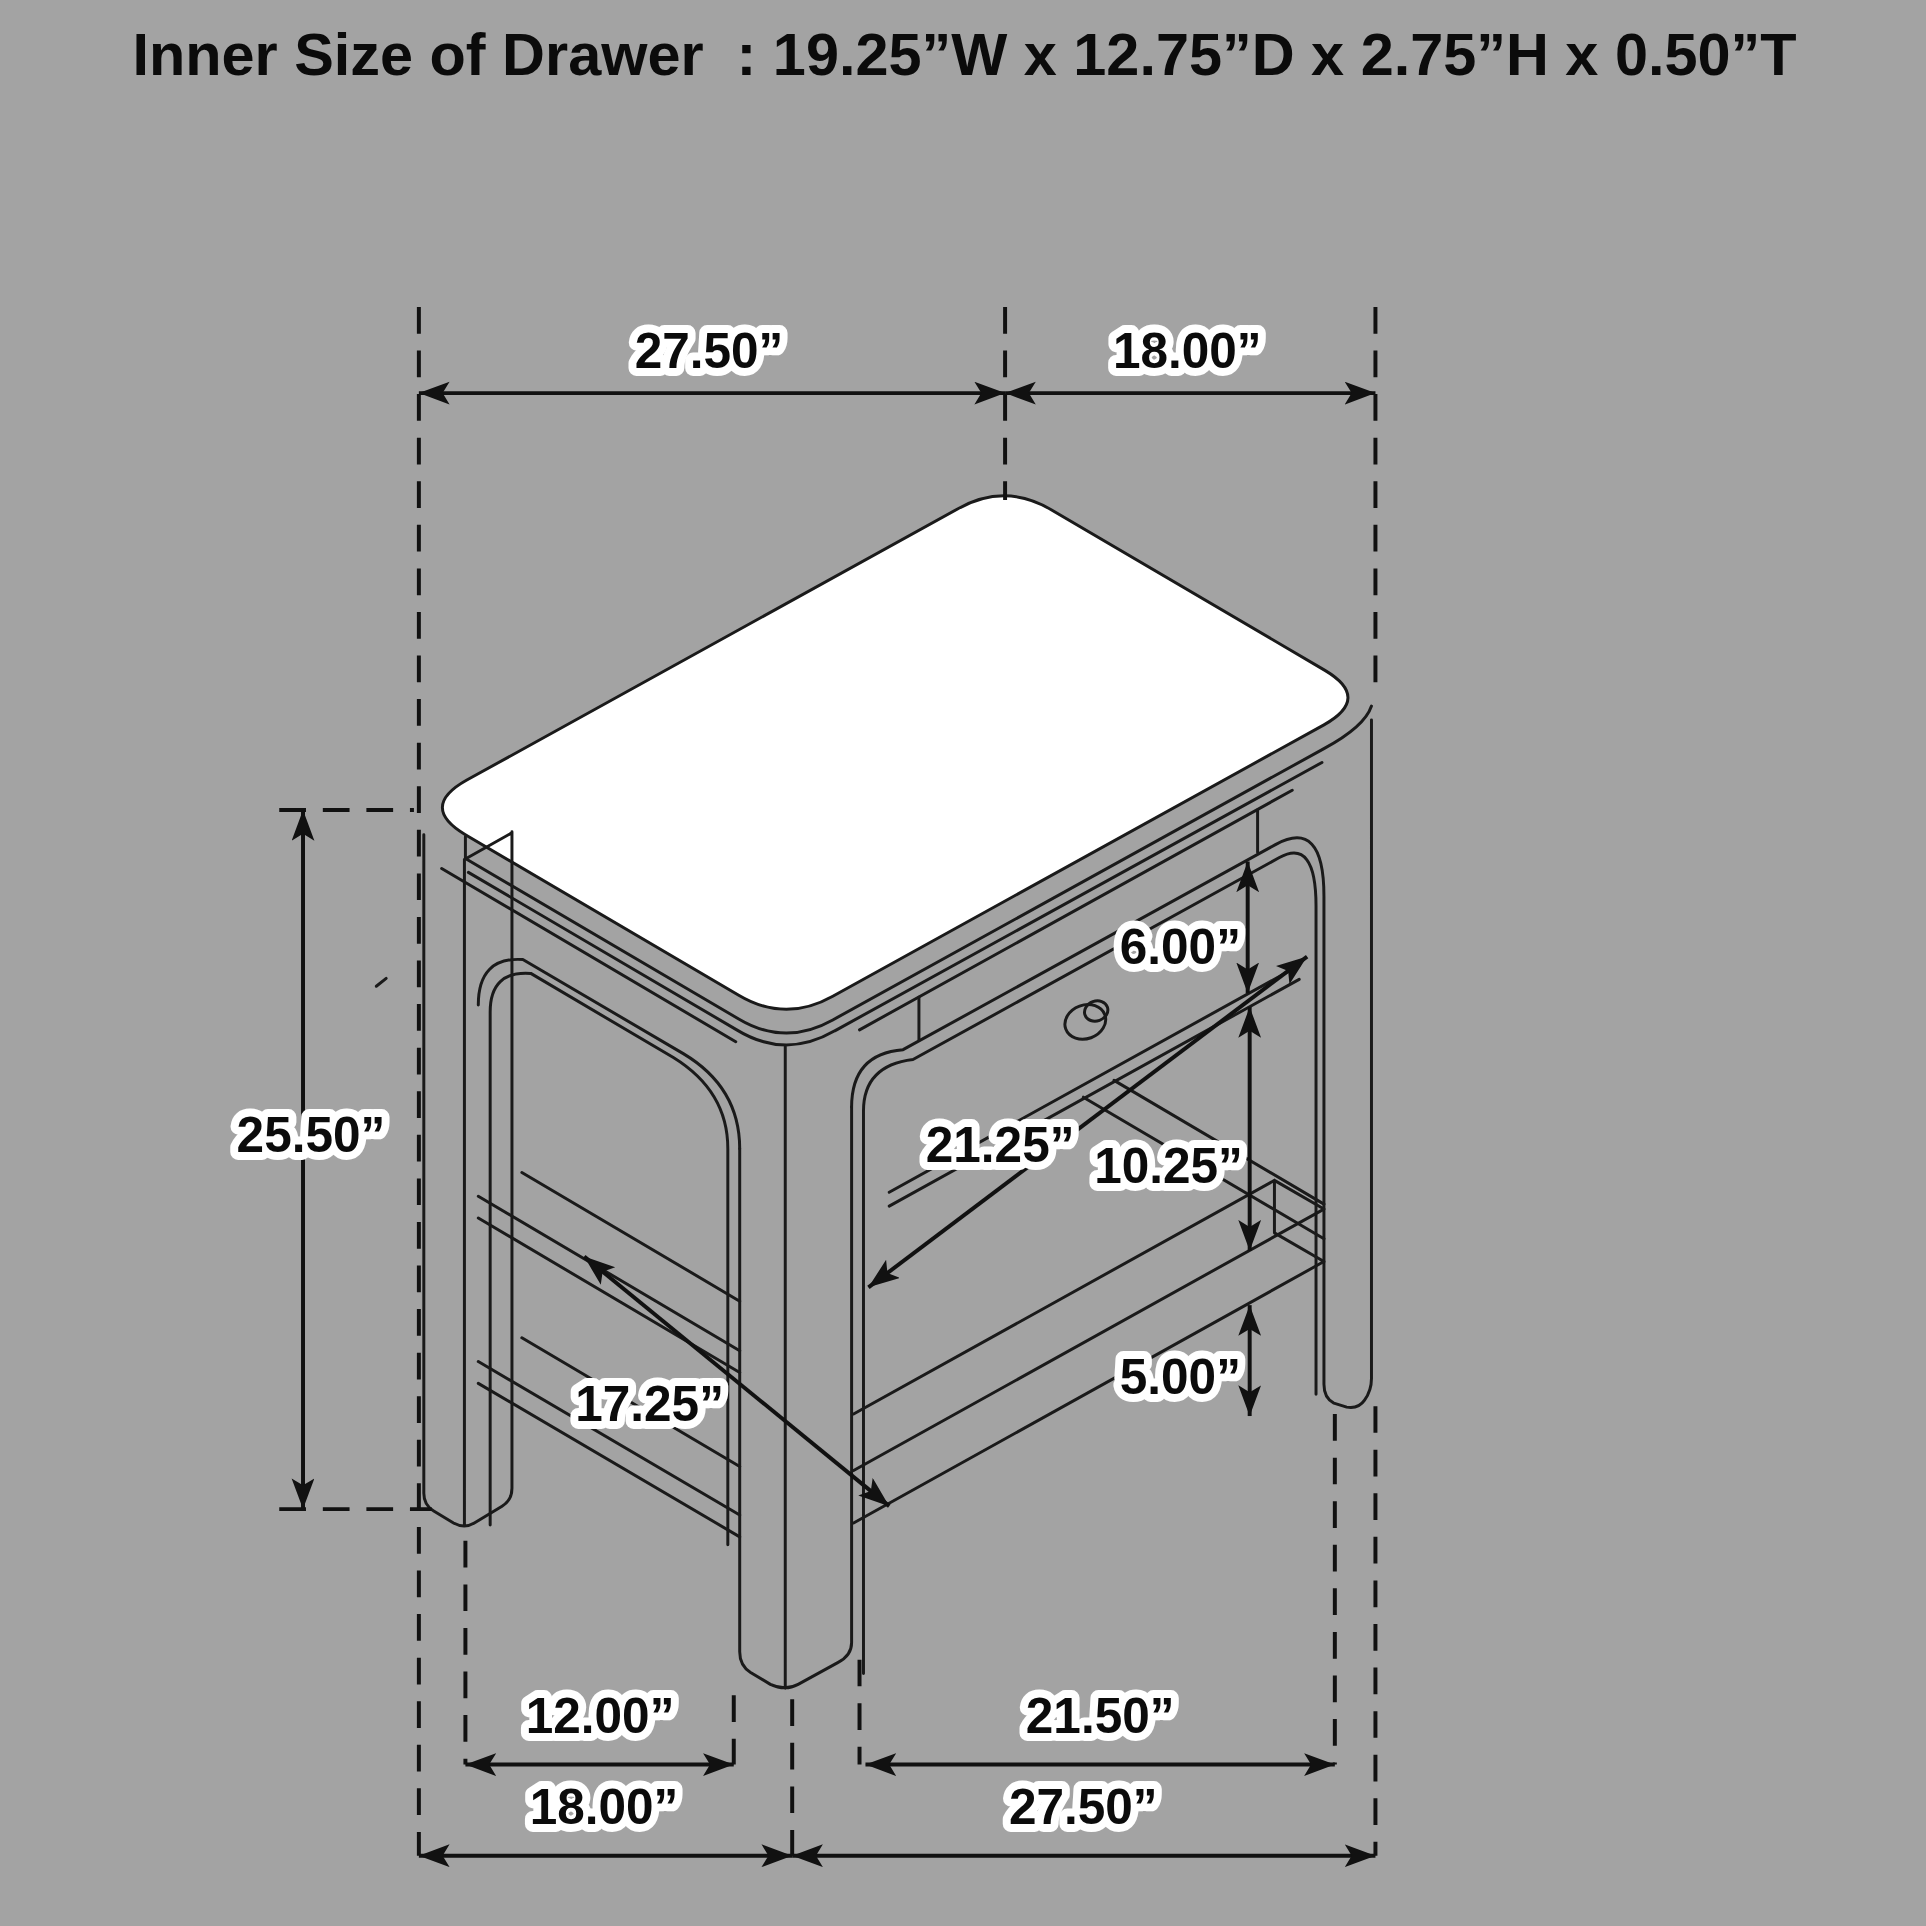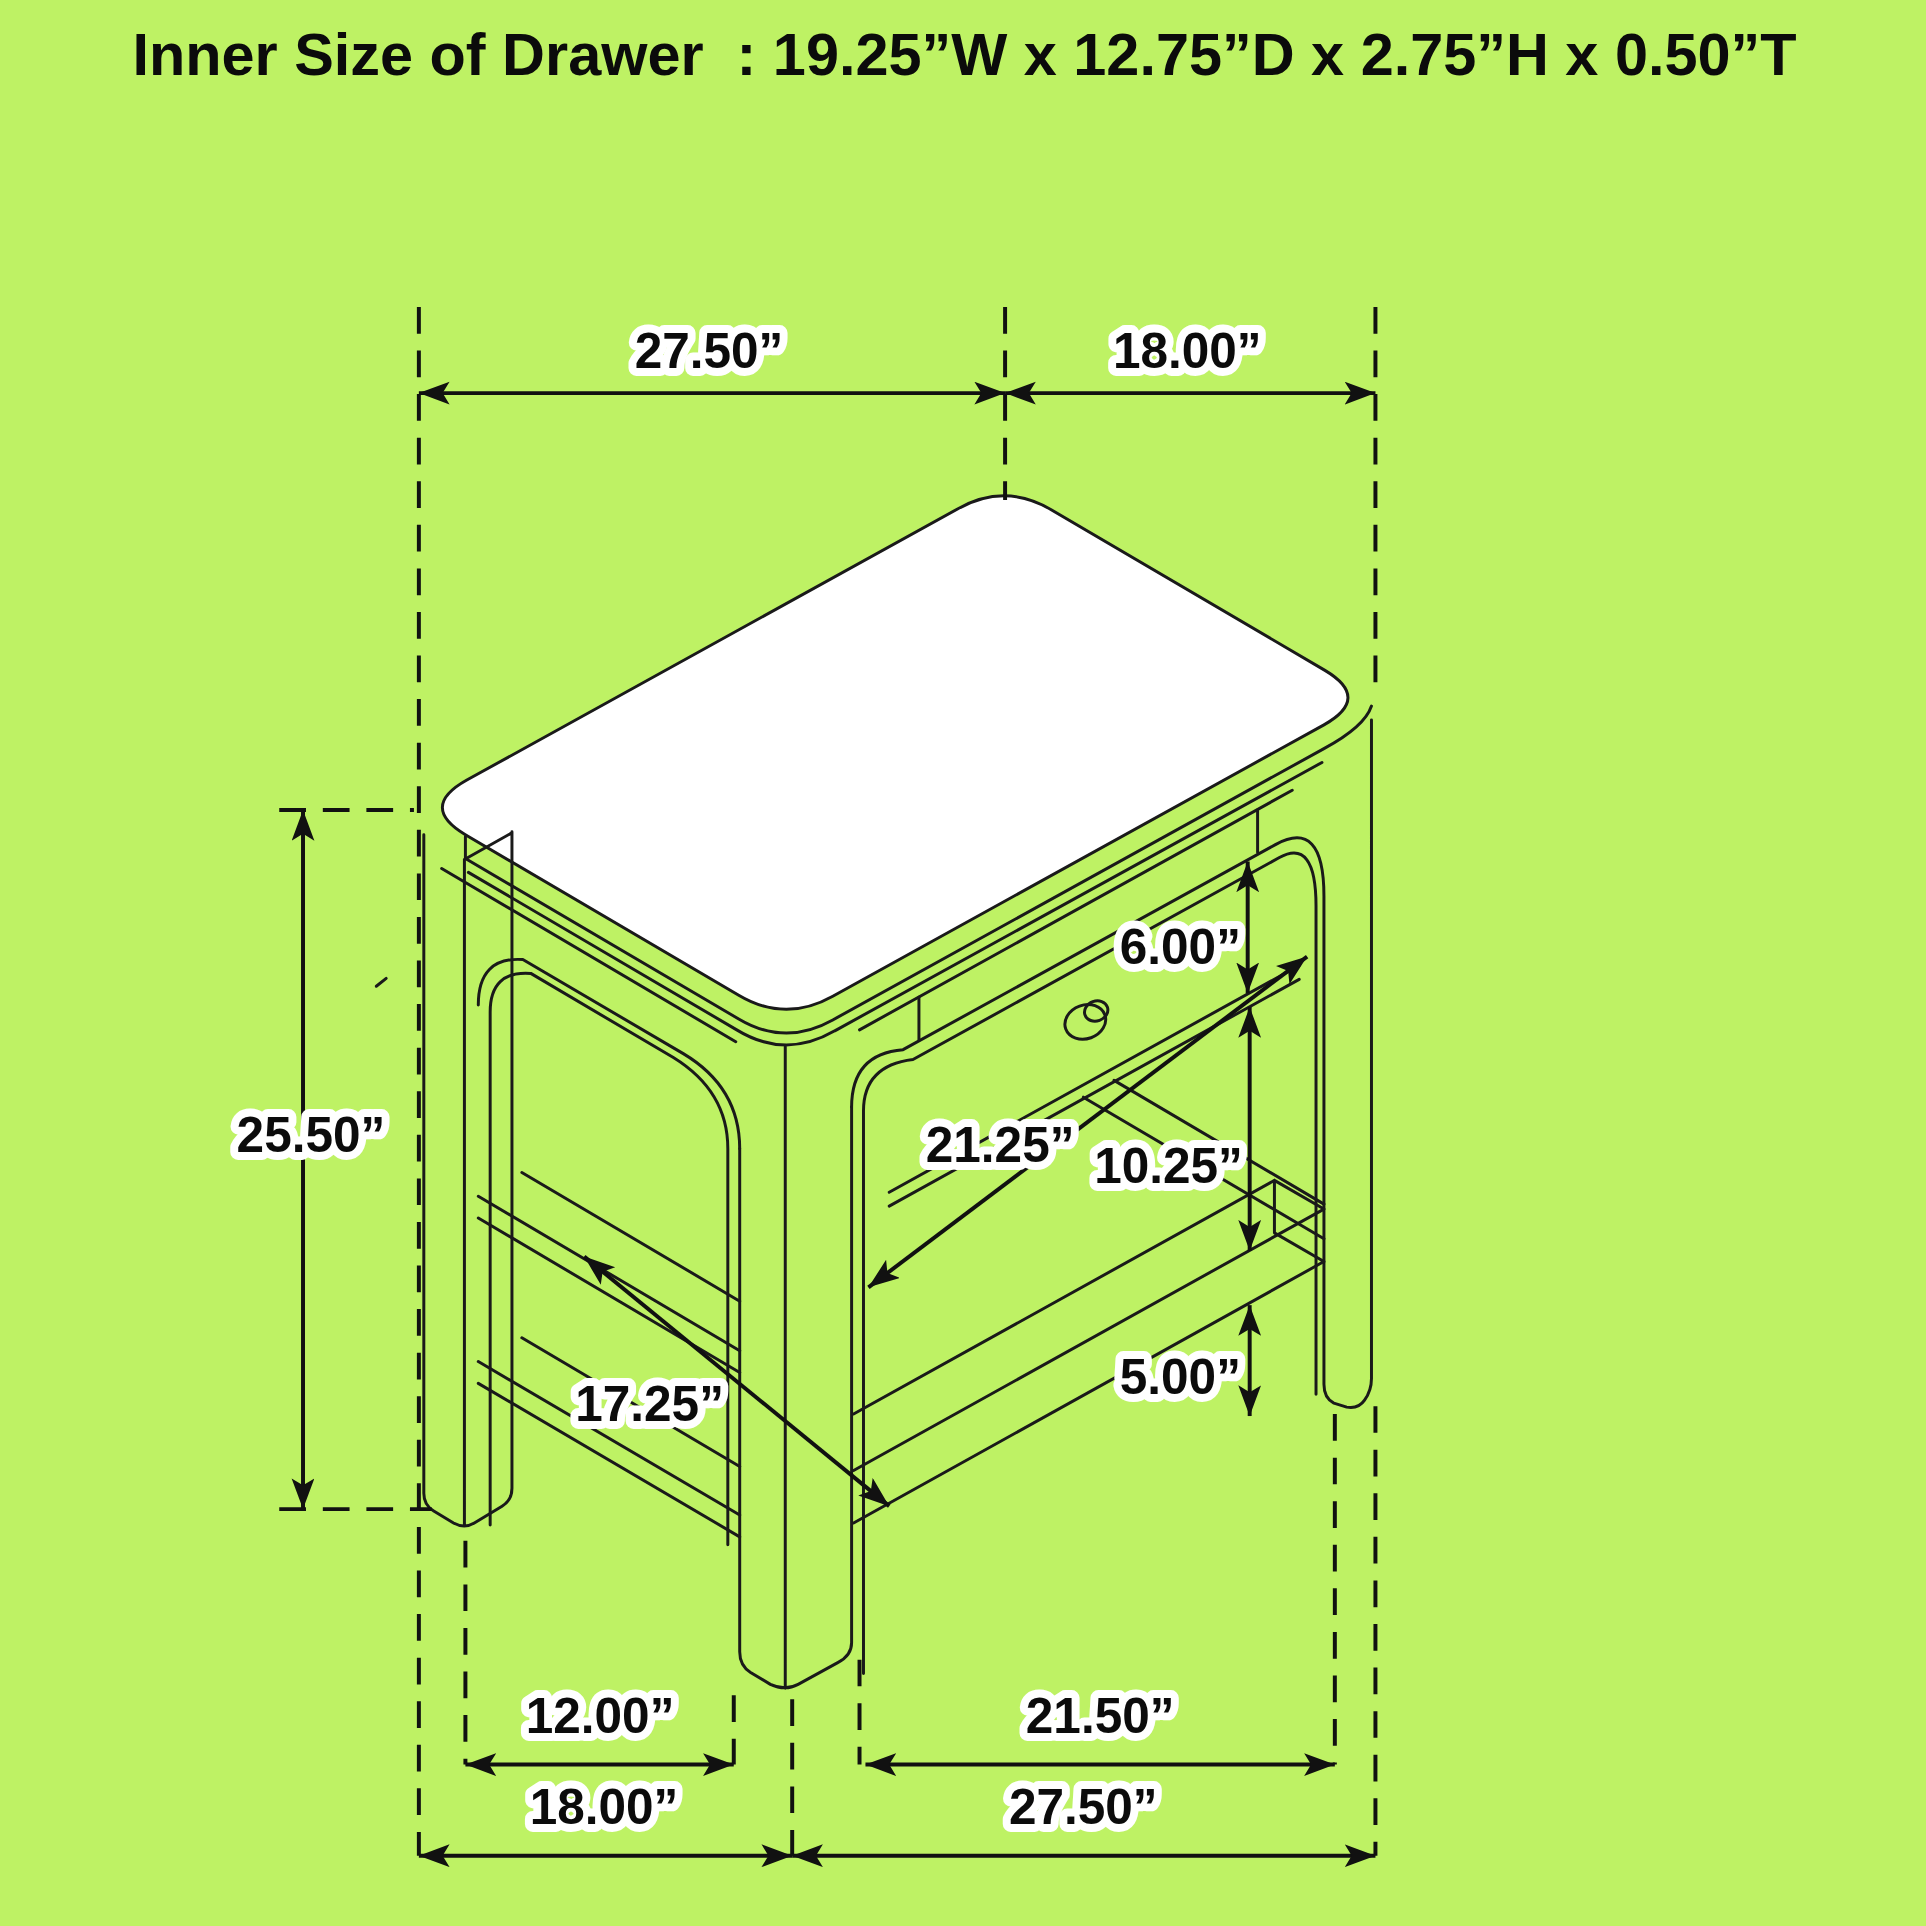--- a/index.html
+++ b/index.html
@@ -1,16 +1,16 @@
 <!DOCTYPE html>
 <html><head>
 <meta charset="utf-8">
 <style>
   html,body{margin:0;padding:0;background:#ffffff;}
-  .stage{position:relative;width:1927px;height:1927px;background:#bef264;overflow:hidden;}
+  .stage{position:relative;width:1927px;height:1927px;background:#a3a3a3;overflow:hidden;}
   svg{display:block;}
   .furn{fill:none;stroke:#1a1a1a;stroke-width:3;stroke-linecap:round;stroke-linejoin:round;}
   .furn-fill{fill:#ffffff;stroke:#1a1a1a;stroke-width:3;stroke-linejoin:round;}
   .ext{fill:none;stroke:#111111;stroke-width:4;stroke-dasharray:27 17;stroke-linecap:butt;}
   .dim{fill:none;stroke:#111111;stroke-width:4;marker-start:url(#ah);marker-end:url(#ah);}
   .lbl{font-family:"Liberation Sans",sans-serif;font-weight:bold;font-size:50px;fill:#0b0b0b;
        text-anchor:middle;paint-order:stroke fill;stroke:#ffffff;stroke-width:16px;stroke-linejoin:round;}
   .title{font-family:"Liberation Sans",sans-serif;font-weight:bold;font-size:60px;fill:#0b0b0b;
        text-anchor:middle;white-space:pre;}
 </style>

